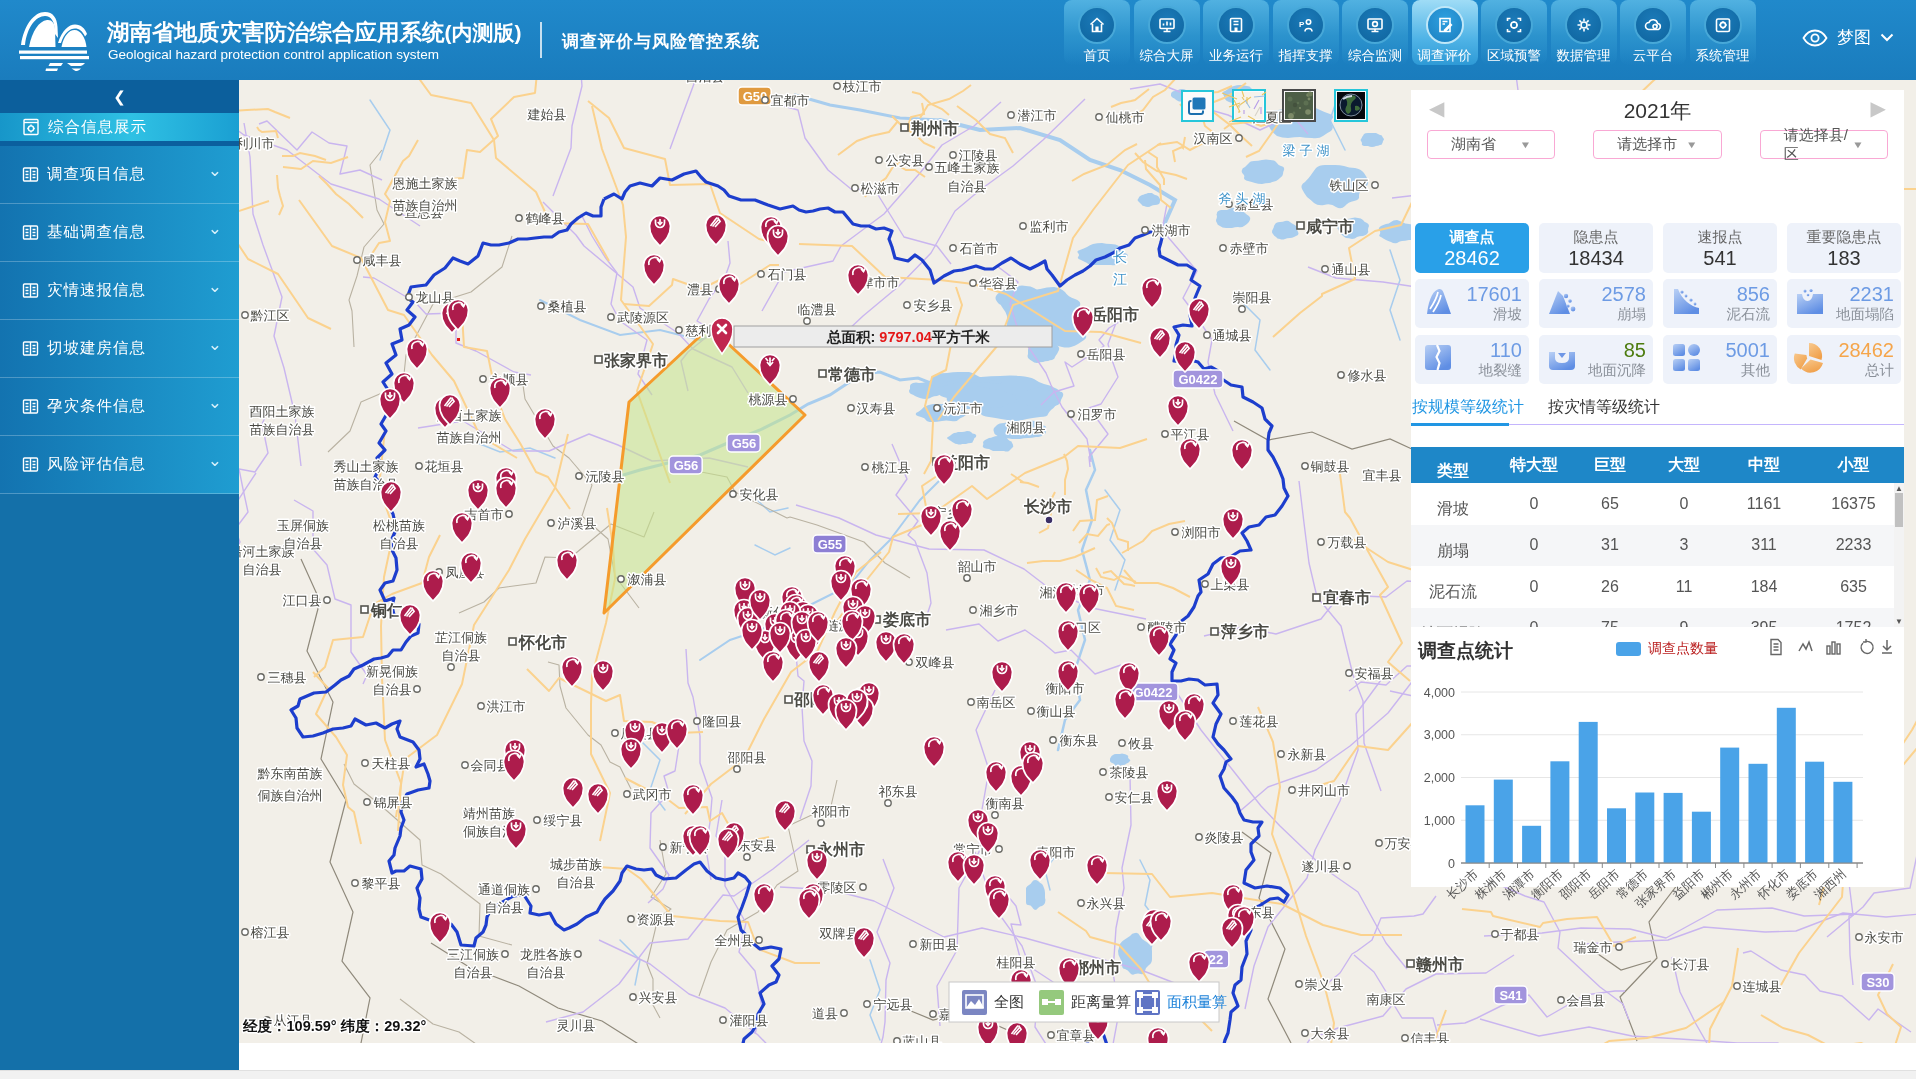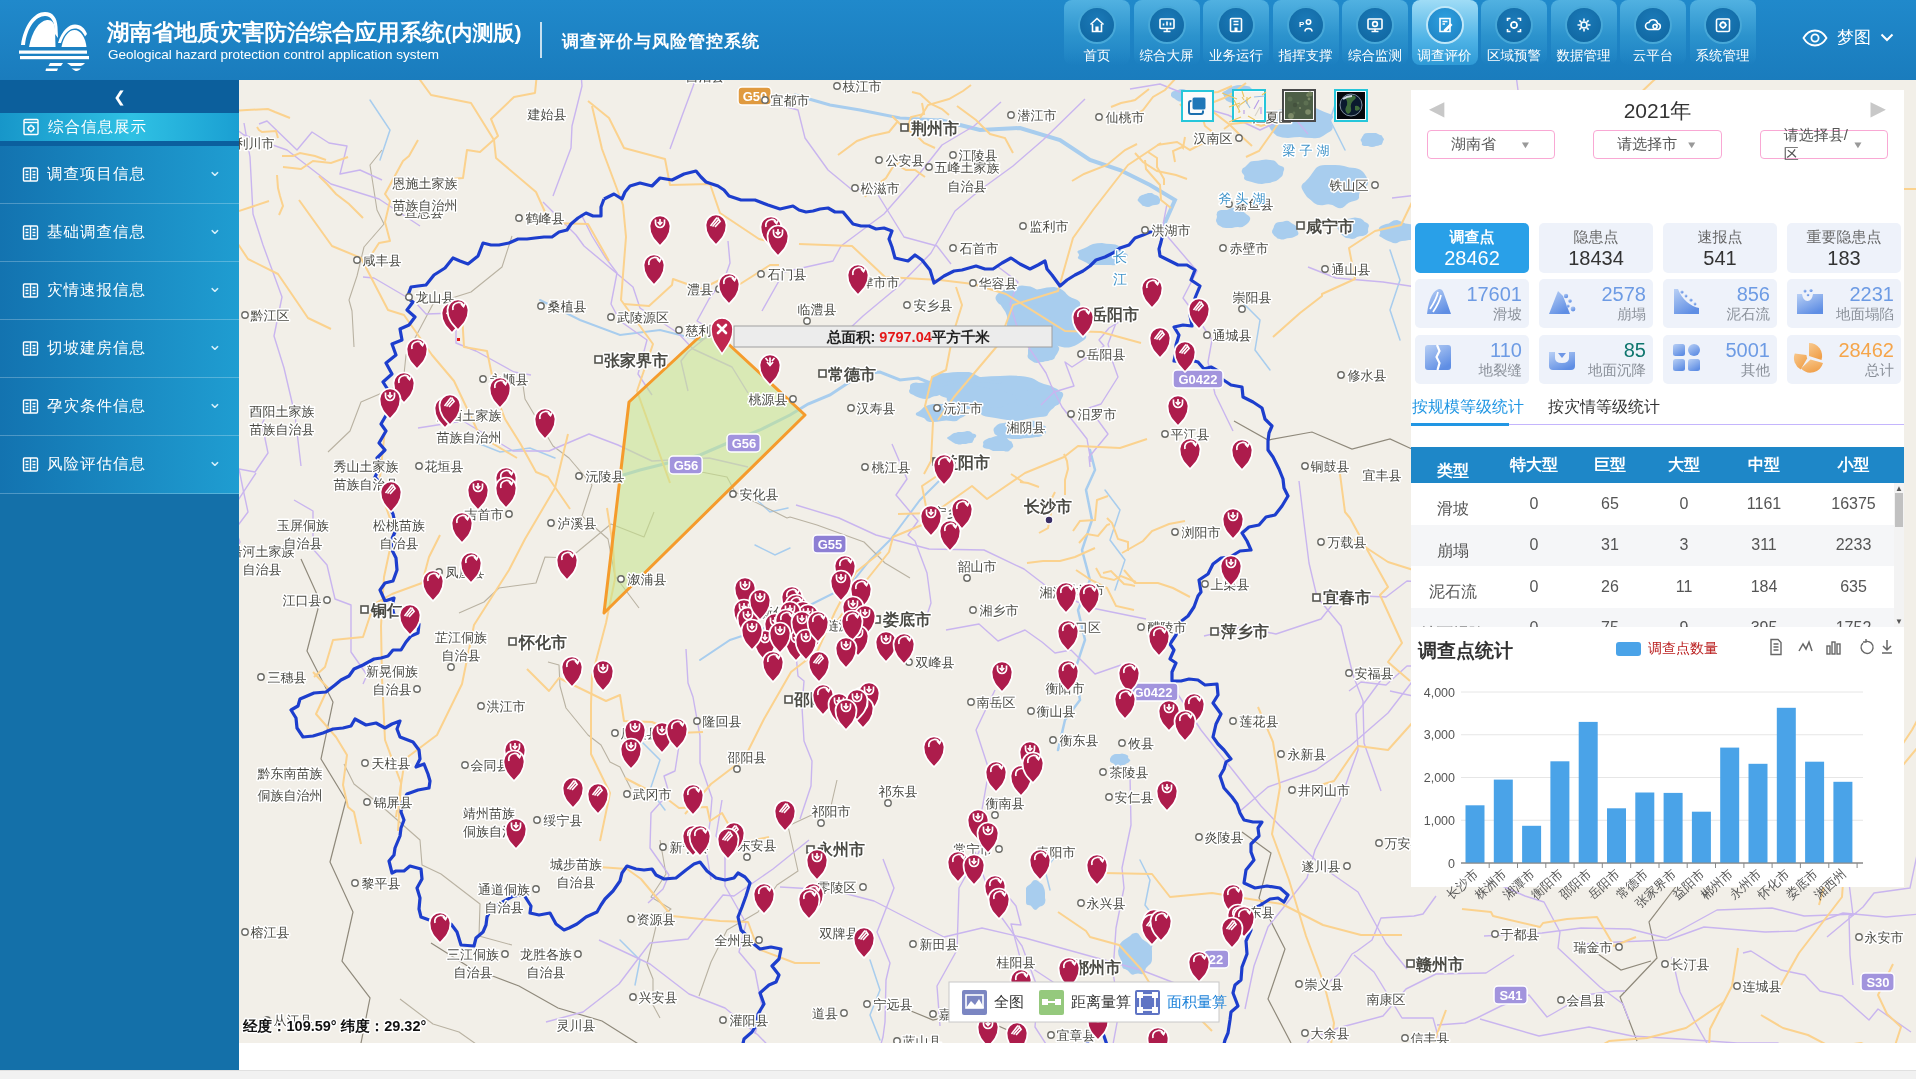--- a/index.html
+++ b/index.html
@@ -1227,21 +1227,21 @@
             <div class="ib-l">地裂缝</div>
           </div>
         </div>
         <div class="ibox">
           <div class="ib-ic"><svg width="38" height="38" viewBox="0 0 38 38">
               <path d="M5 13 V27 Q5 31 9 31 H27 Q31 31 31 27 V13 L25 13 L25 19 Q25 24 18 24 Q11 24 11 19 L11 13 Z" fill="url(#bg1)"></path>
               <path d="M18 5 V8 M18 10 V13" stroke="url(#bg1)" stroke-width="2.4" stroke-dasharray="2 1.4" fill="none"></path>
               <path d="M14 14 L18 19 L22 14 Z" fill="#6f97e6"></path>
             </svg></div>
           <div class="ib-r">
-            <div class="ib-n" style="color:#0f766e">85</div>
+            <div class="ib-n" style="color:#4d7c0f">85</div>
             <div class="ib-l">地面沉降</div>
           </div>
         </div>
         <div class="ibox">
           <div class="ib-ic"><svg width="38" height="38" viewBox="0 0 38 38">
               <rect x="5" y="5" width="12" height="12" rx="2.5" fill="url(#bg1)"></rect>
               <circle cx="26" cy="11" r="6" fill="url(#bg1)"></circle>
               <rect x="5" y="20" width="12" height="12" rx="2.5" fill="url(#bg1)"></rect>
               <rect x="20" y="20" width="12" height="12" rx="2.5" fill="url(#bg1)"></rect>
             </svg></div>

